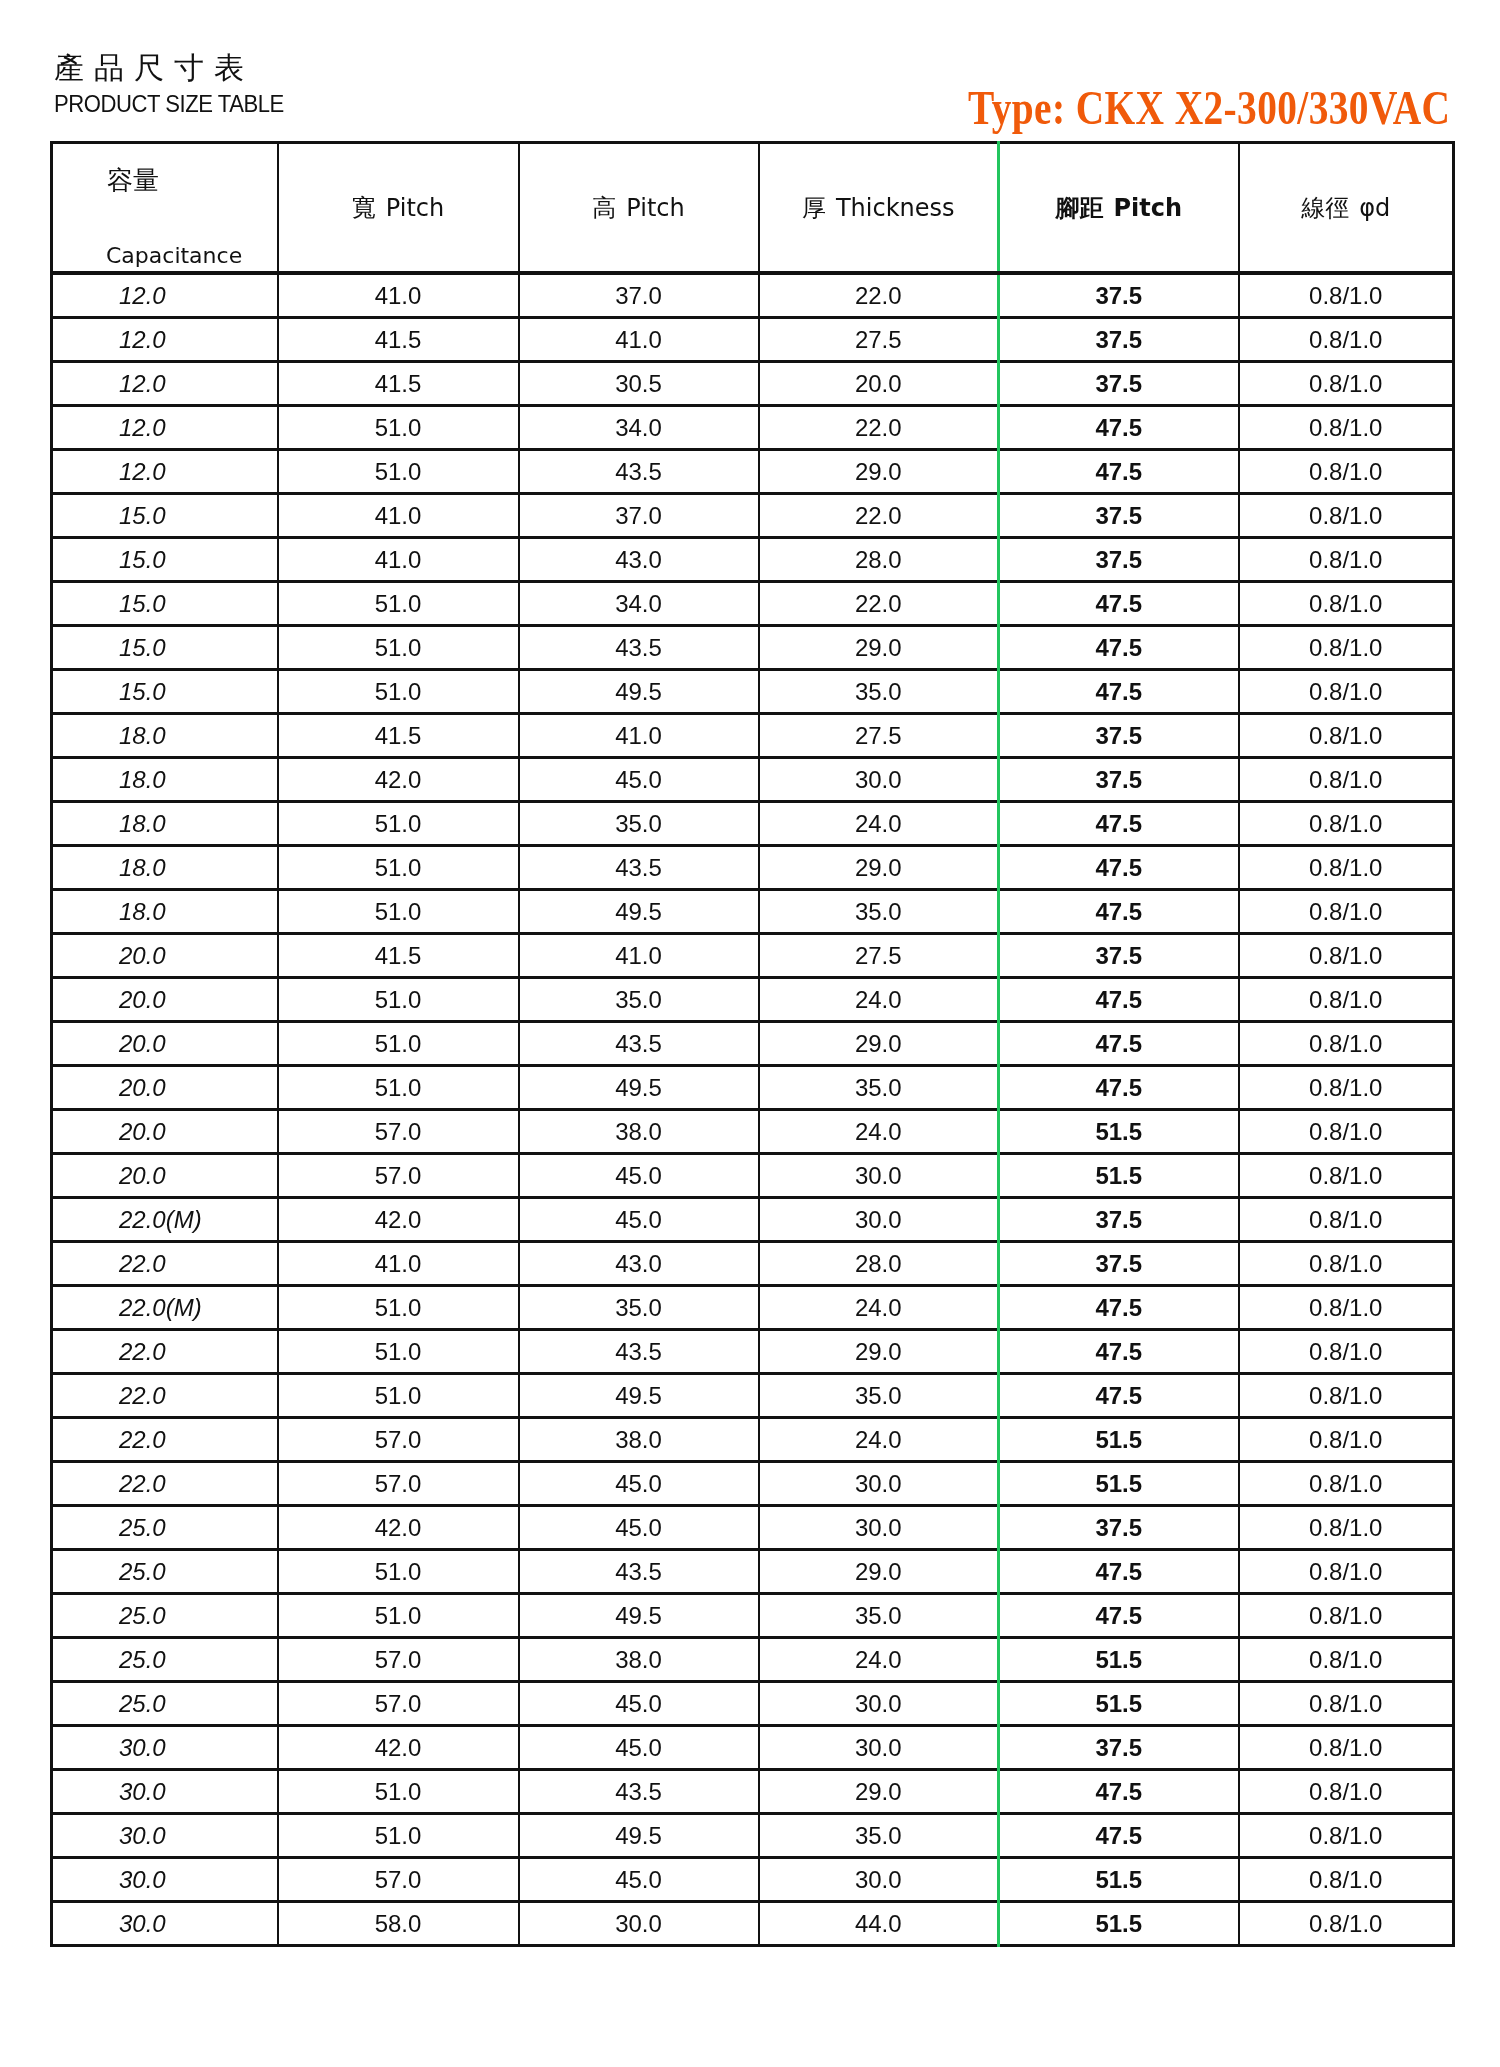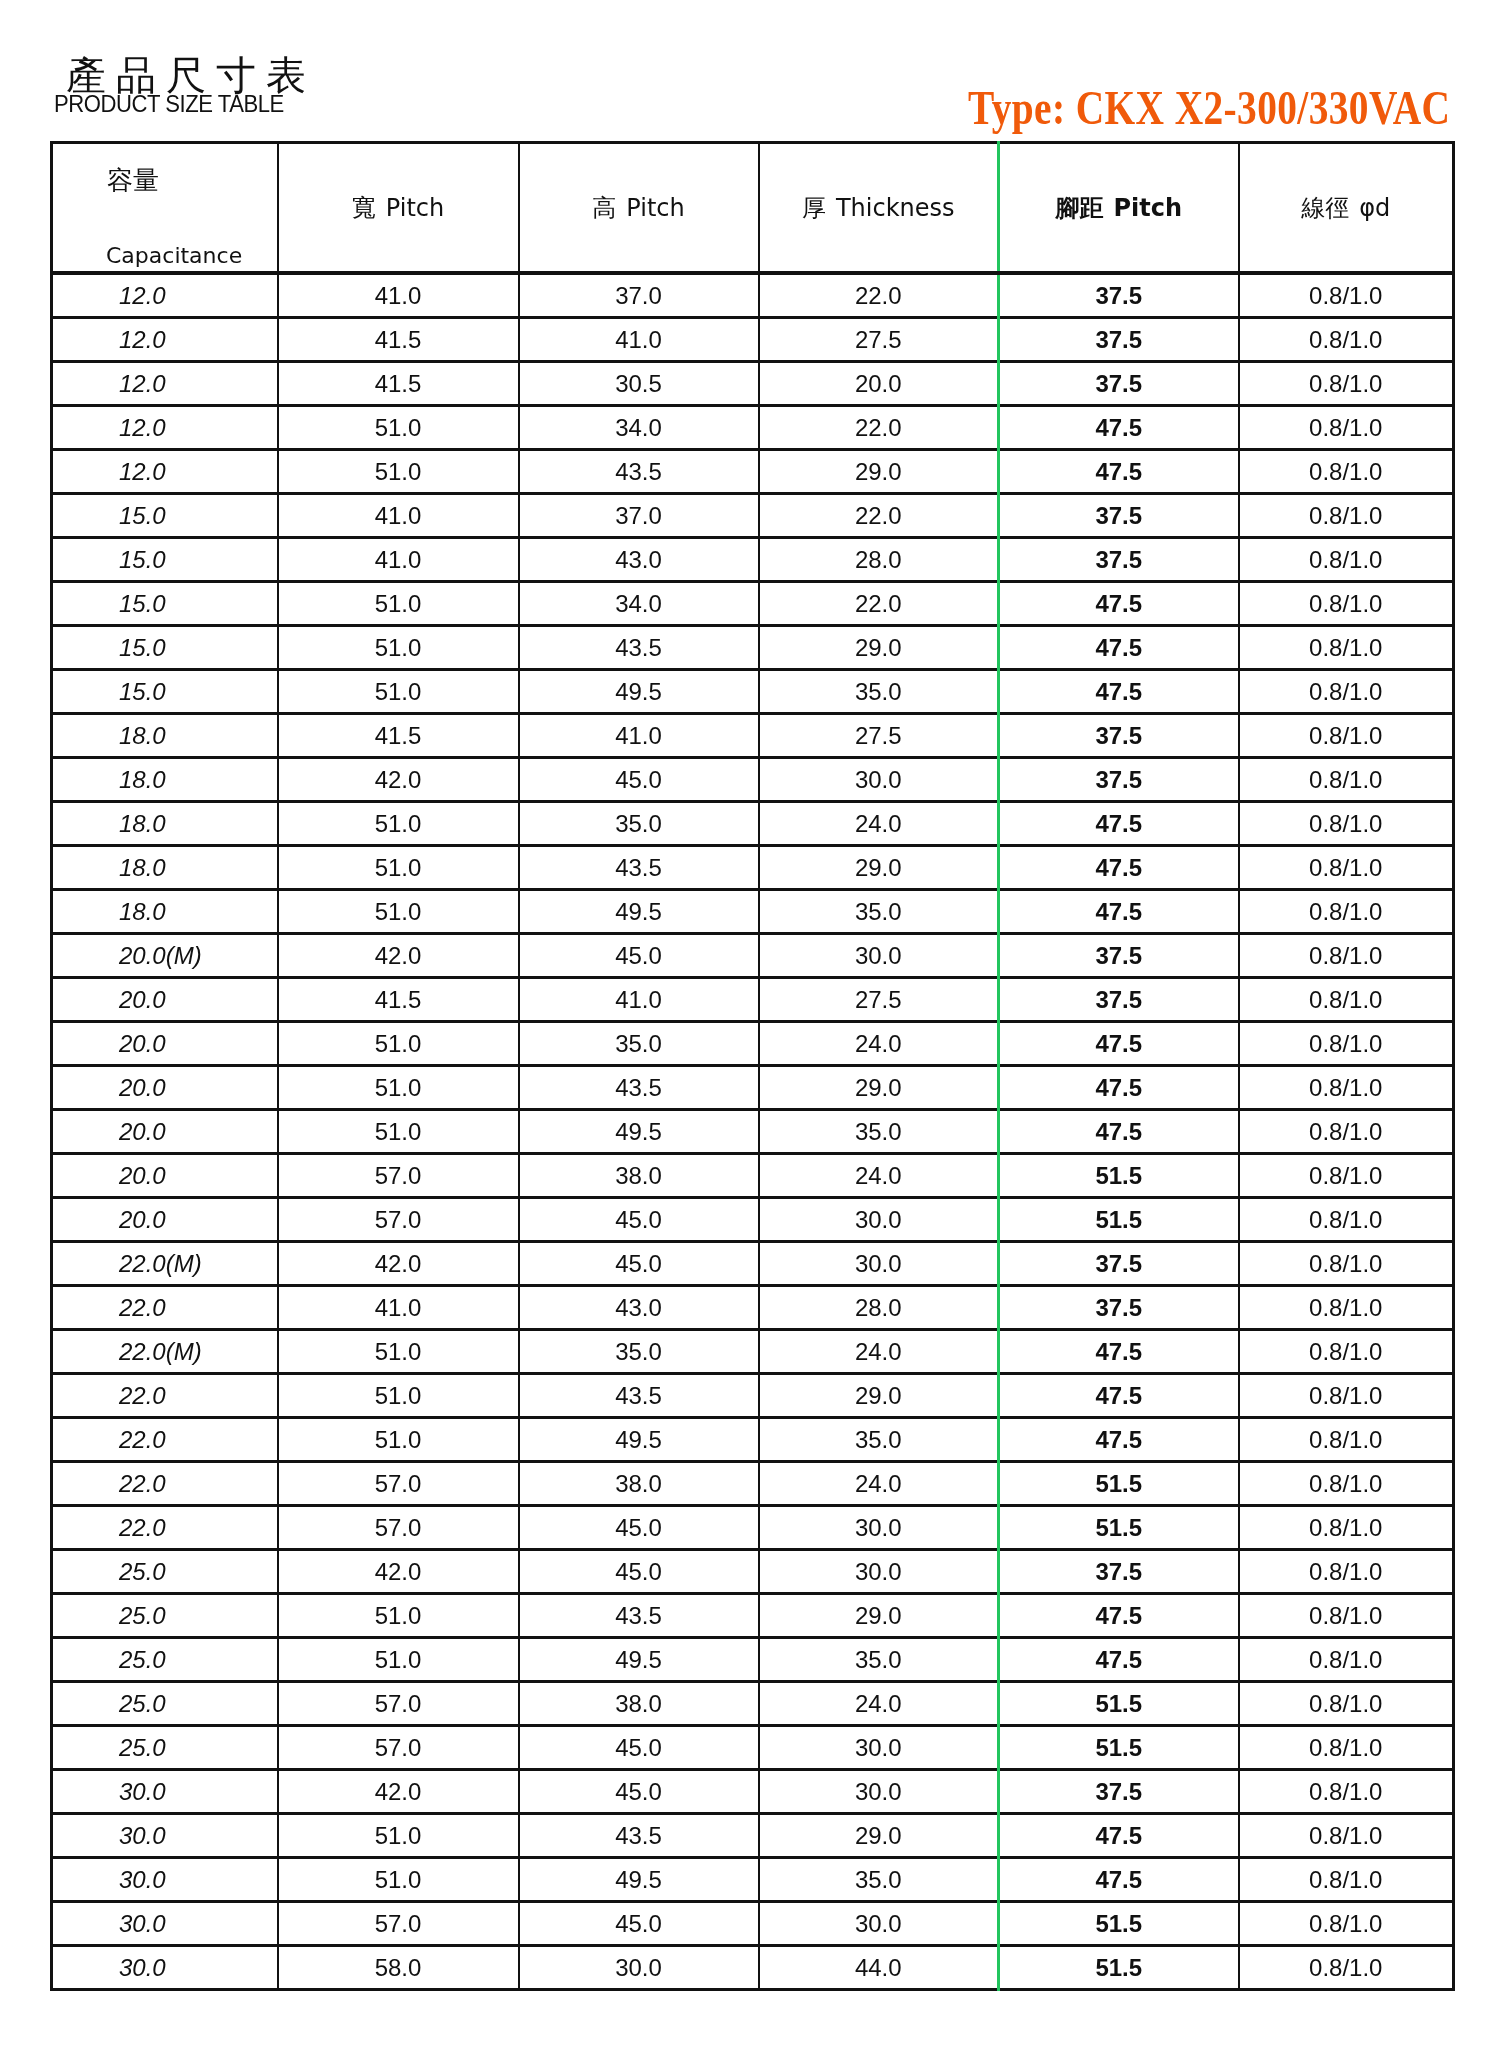--- a/index.html
+++ b/index.html
@@ -1,17 +1,17 @@
 <!DOCTYPE html>
 <html><head>
   <meta charset="utf-8">
   <style>
     html, body { margin: 0; padding: 0; background: #ffffff; }
     body { width: 1500px; height: 2067px; position: relative; overflow: hidden; font-family: "Liberation Sans", "DejaVu Sans", sans-serif; color: #111; }
-    .title-zh { position: absolute; left: 66px; top: 48px; font-family: "DejaVu Sans", sans-serif; font-size: 40px; letter-spacing: 10px; color: #111; }
+    .title-zh { position: absolute; left: 54px; top: 48px; font-family: "DejaVu Sans", sans-serif; font-size: 30px; letter-spacing: 10px; color: #111; }
     .title-en { position: absolute; left: 54px; top: 90px; font-family: "Liberation Sans", sans-serif; font-size: 24px; letter-spacing: -0.5px; transform: scaleX(0.92); transform-origin: left; color: #111; }
     .type-label { position: absolute; right: 50px; top: 80px; font-family: "Liberation Serif", serif; font-weight: bold; font-size: 48px; color: #f05a0a; transform: scaleX(0.82); transform-origin: right; white-space: nowrap; letter-spacing: 0.5px; }
     table.size-table { position: absolute; left: 50px; top: 141px; width: 1402px; border-collapse: collapse; table-layout: fixed; border: 3px solid #111; }
     .size-table th, .size-table td { border: 2px solid #111; text-align: center; font-weight: normal; padding: 0; }
     .size-table thead th { height: 78px; font-size: 24px; font-family: "DejaVu Sans", sans-serif; border-bottom: 4px solid #111; }
     .size-table tbody td { height: 41px; font-size: 24px; font-family: "Liberation Sans", sans-serif; border-top: 3px solid #111; }
     .size-table td.cap { text-align: left; padding-left: 66px; font-style: italic; }
     .size-table th.cap { text-align: left; padding-left: 54px; }
     .cap-zh { display: block; font-size: 26px; line-height: 34px; padding-left: 0; margin-top: 19px; }
     .cap-en { display: block; font-size: 22px; line-height: 30px; margin-left: -1px; font-family: "DejaVu Sans", sans-serif; margin-top: 44px; }
@@ -163,28 +163,20 @@
       </tr>
       <tr>
         <td class="cap">18.0</td>
         <td>51.0</td>
         <td>49.5</td>
         <td>35.0</td>
         <td class="col-pitch">47.5</td>
         <td>0.8/1.0</td>
       </tr>
       <tr>
-        <td class="cap">20.0(M)</td>
-        <td>42.0</td>
-        <td>45.0</td>
-        <td>30.0</td>
-        <td class="col-pitch">37.5</td>
-        <td>0.8/1.0</td>
-      </tr>
-      <tr>
         <td class="cap">20.0</td>
         <td>41.5</td>
         <td>41.0</td>
         <td>27.5</td>
         <td class="col-pitch">37.5</td>
         <td>0.8/1.0</td>
       </tr>
       <tr>
         <td class="cap">20.0</td>
         <td>51.0</td>

